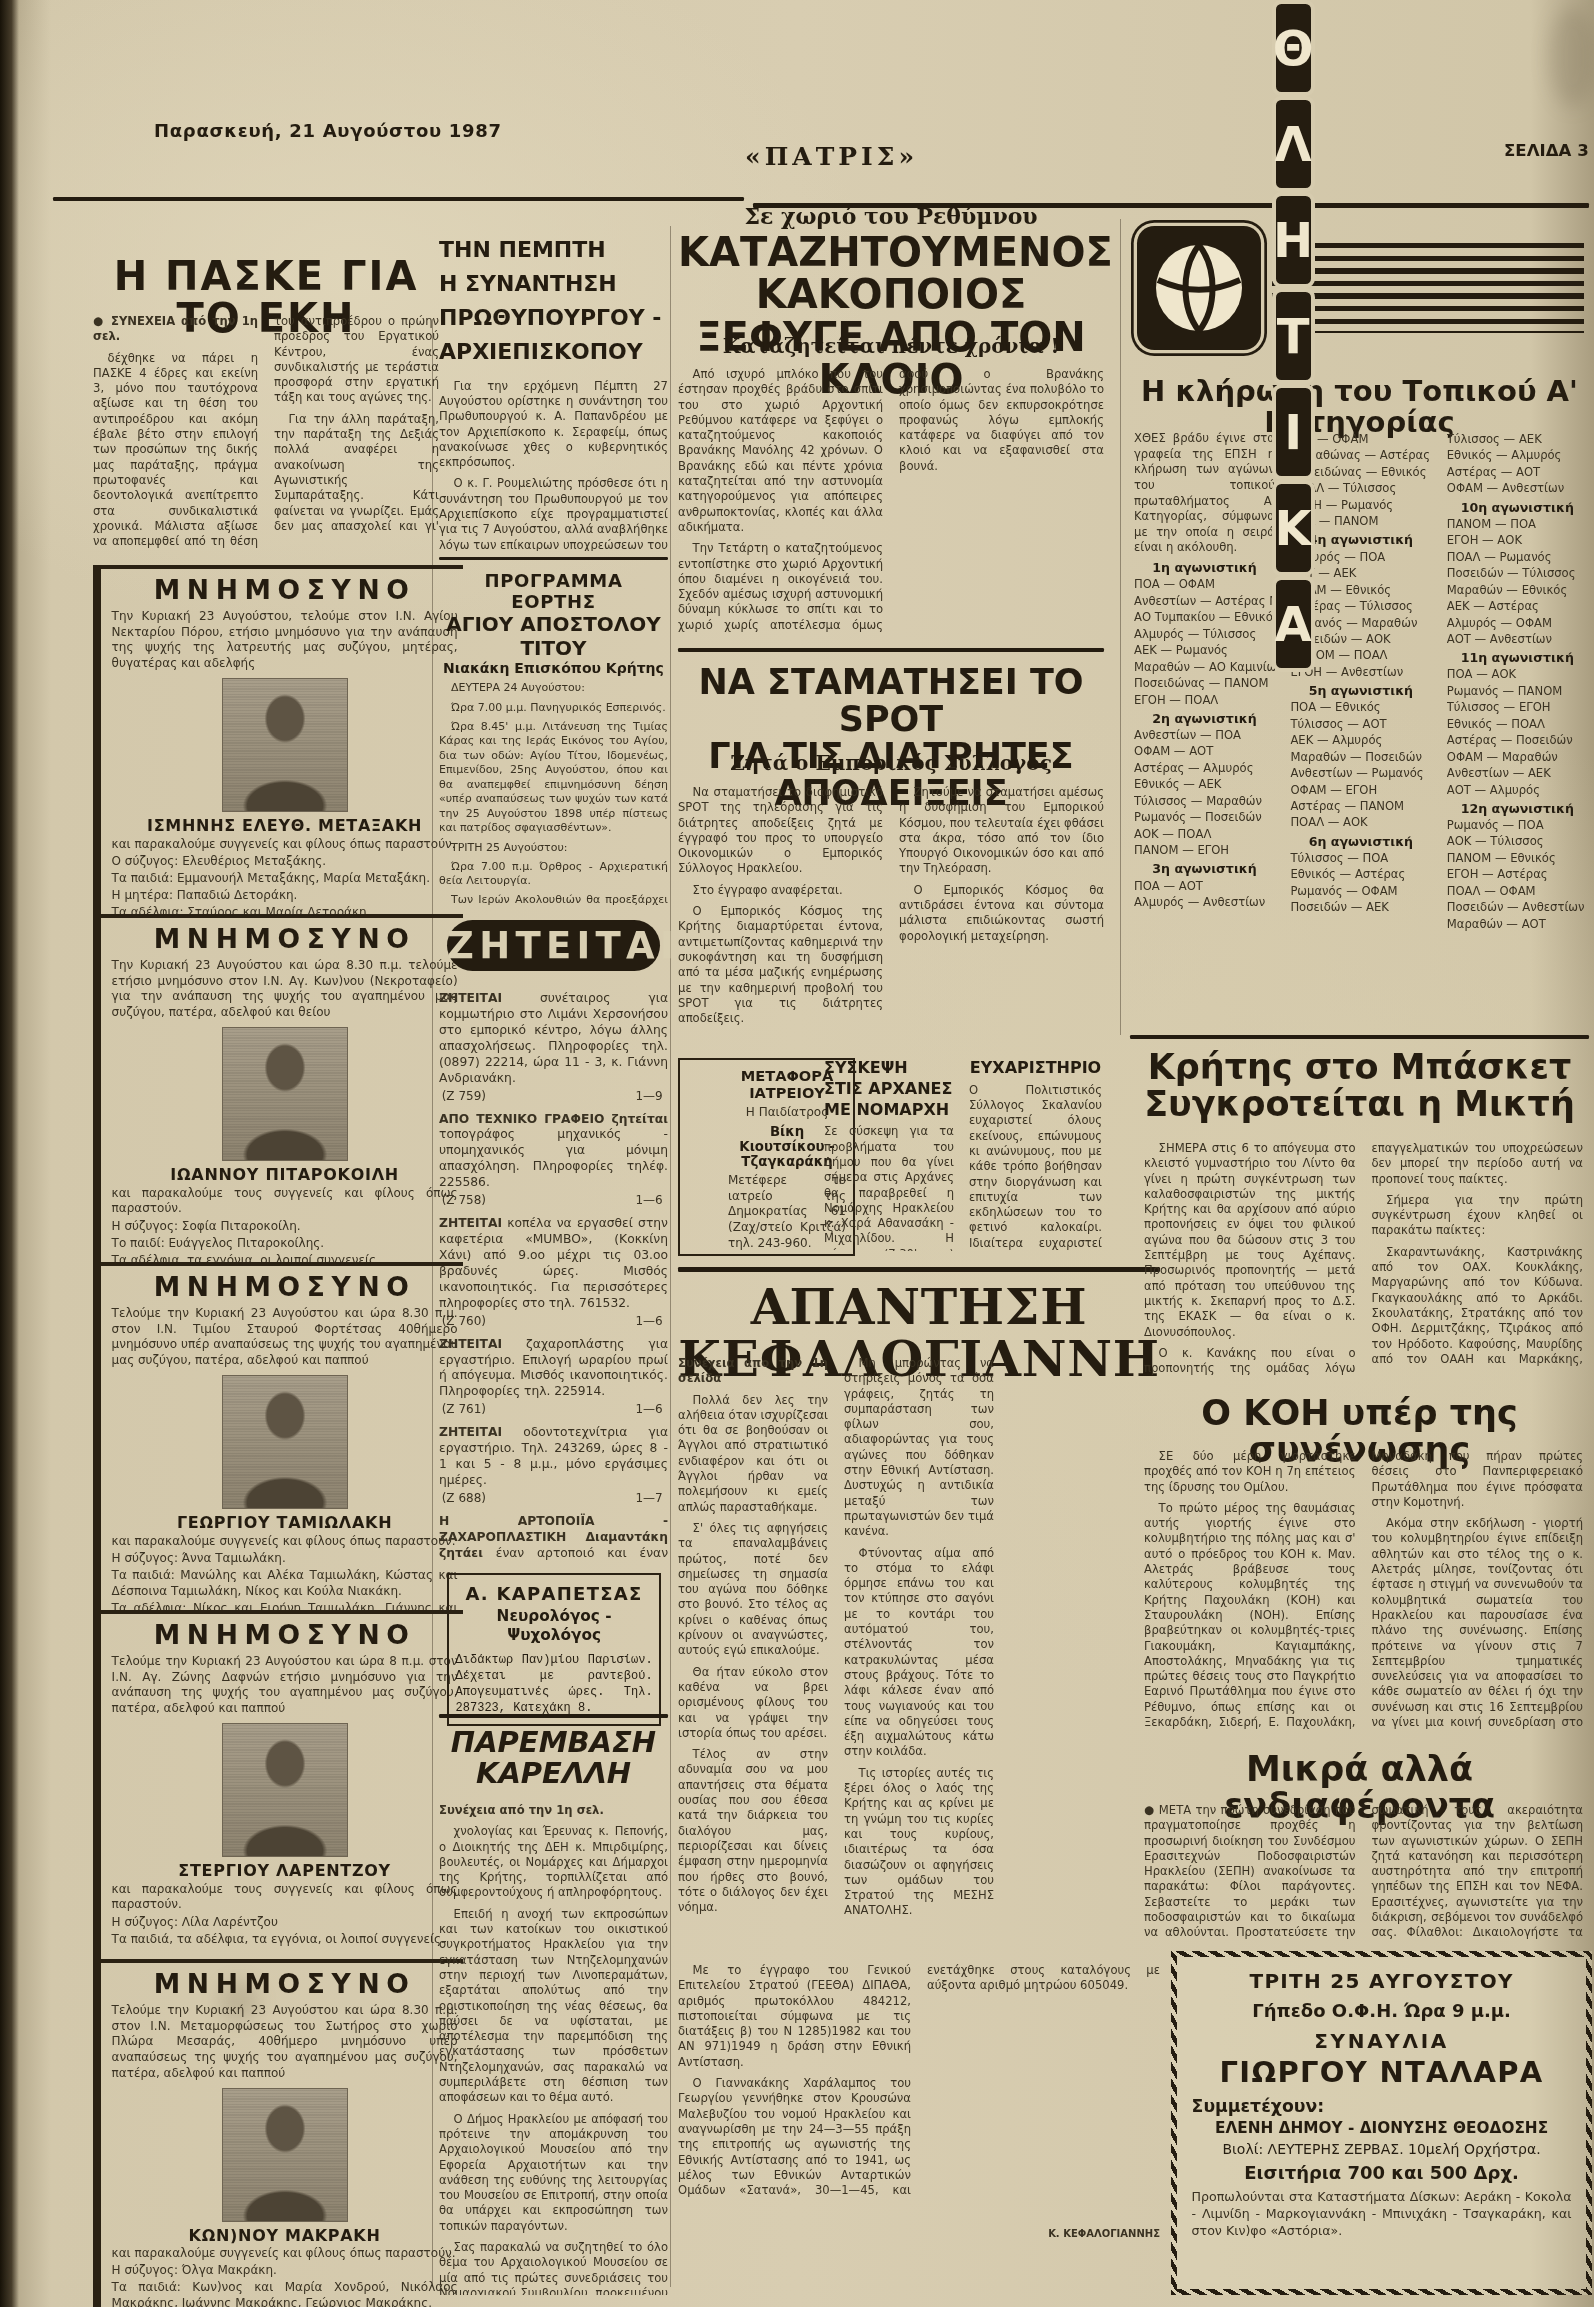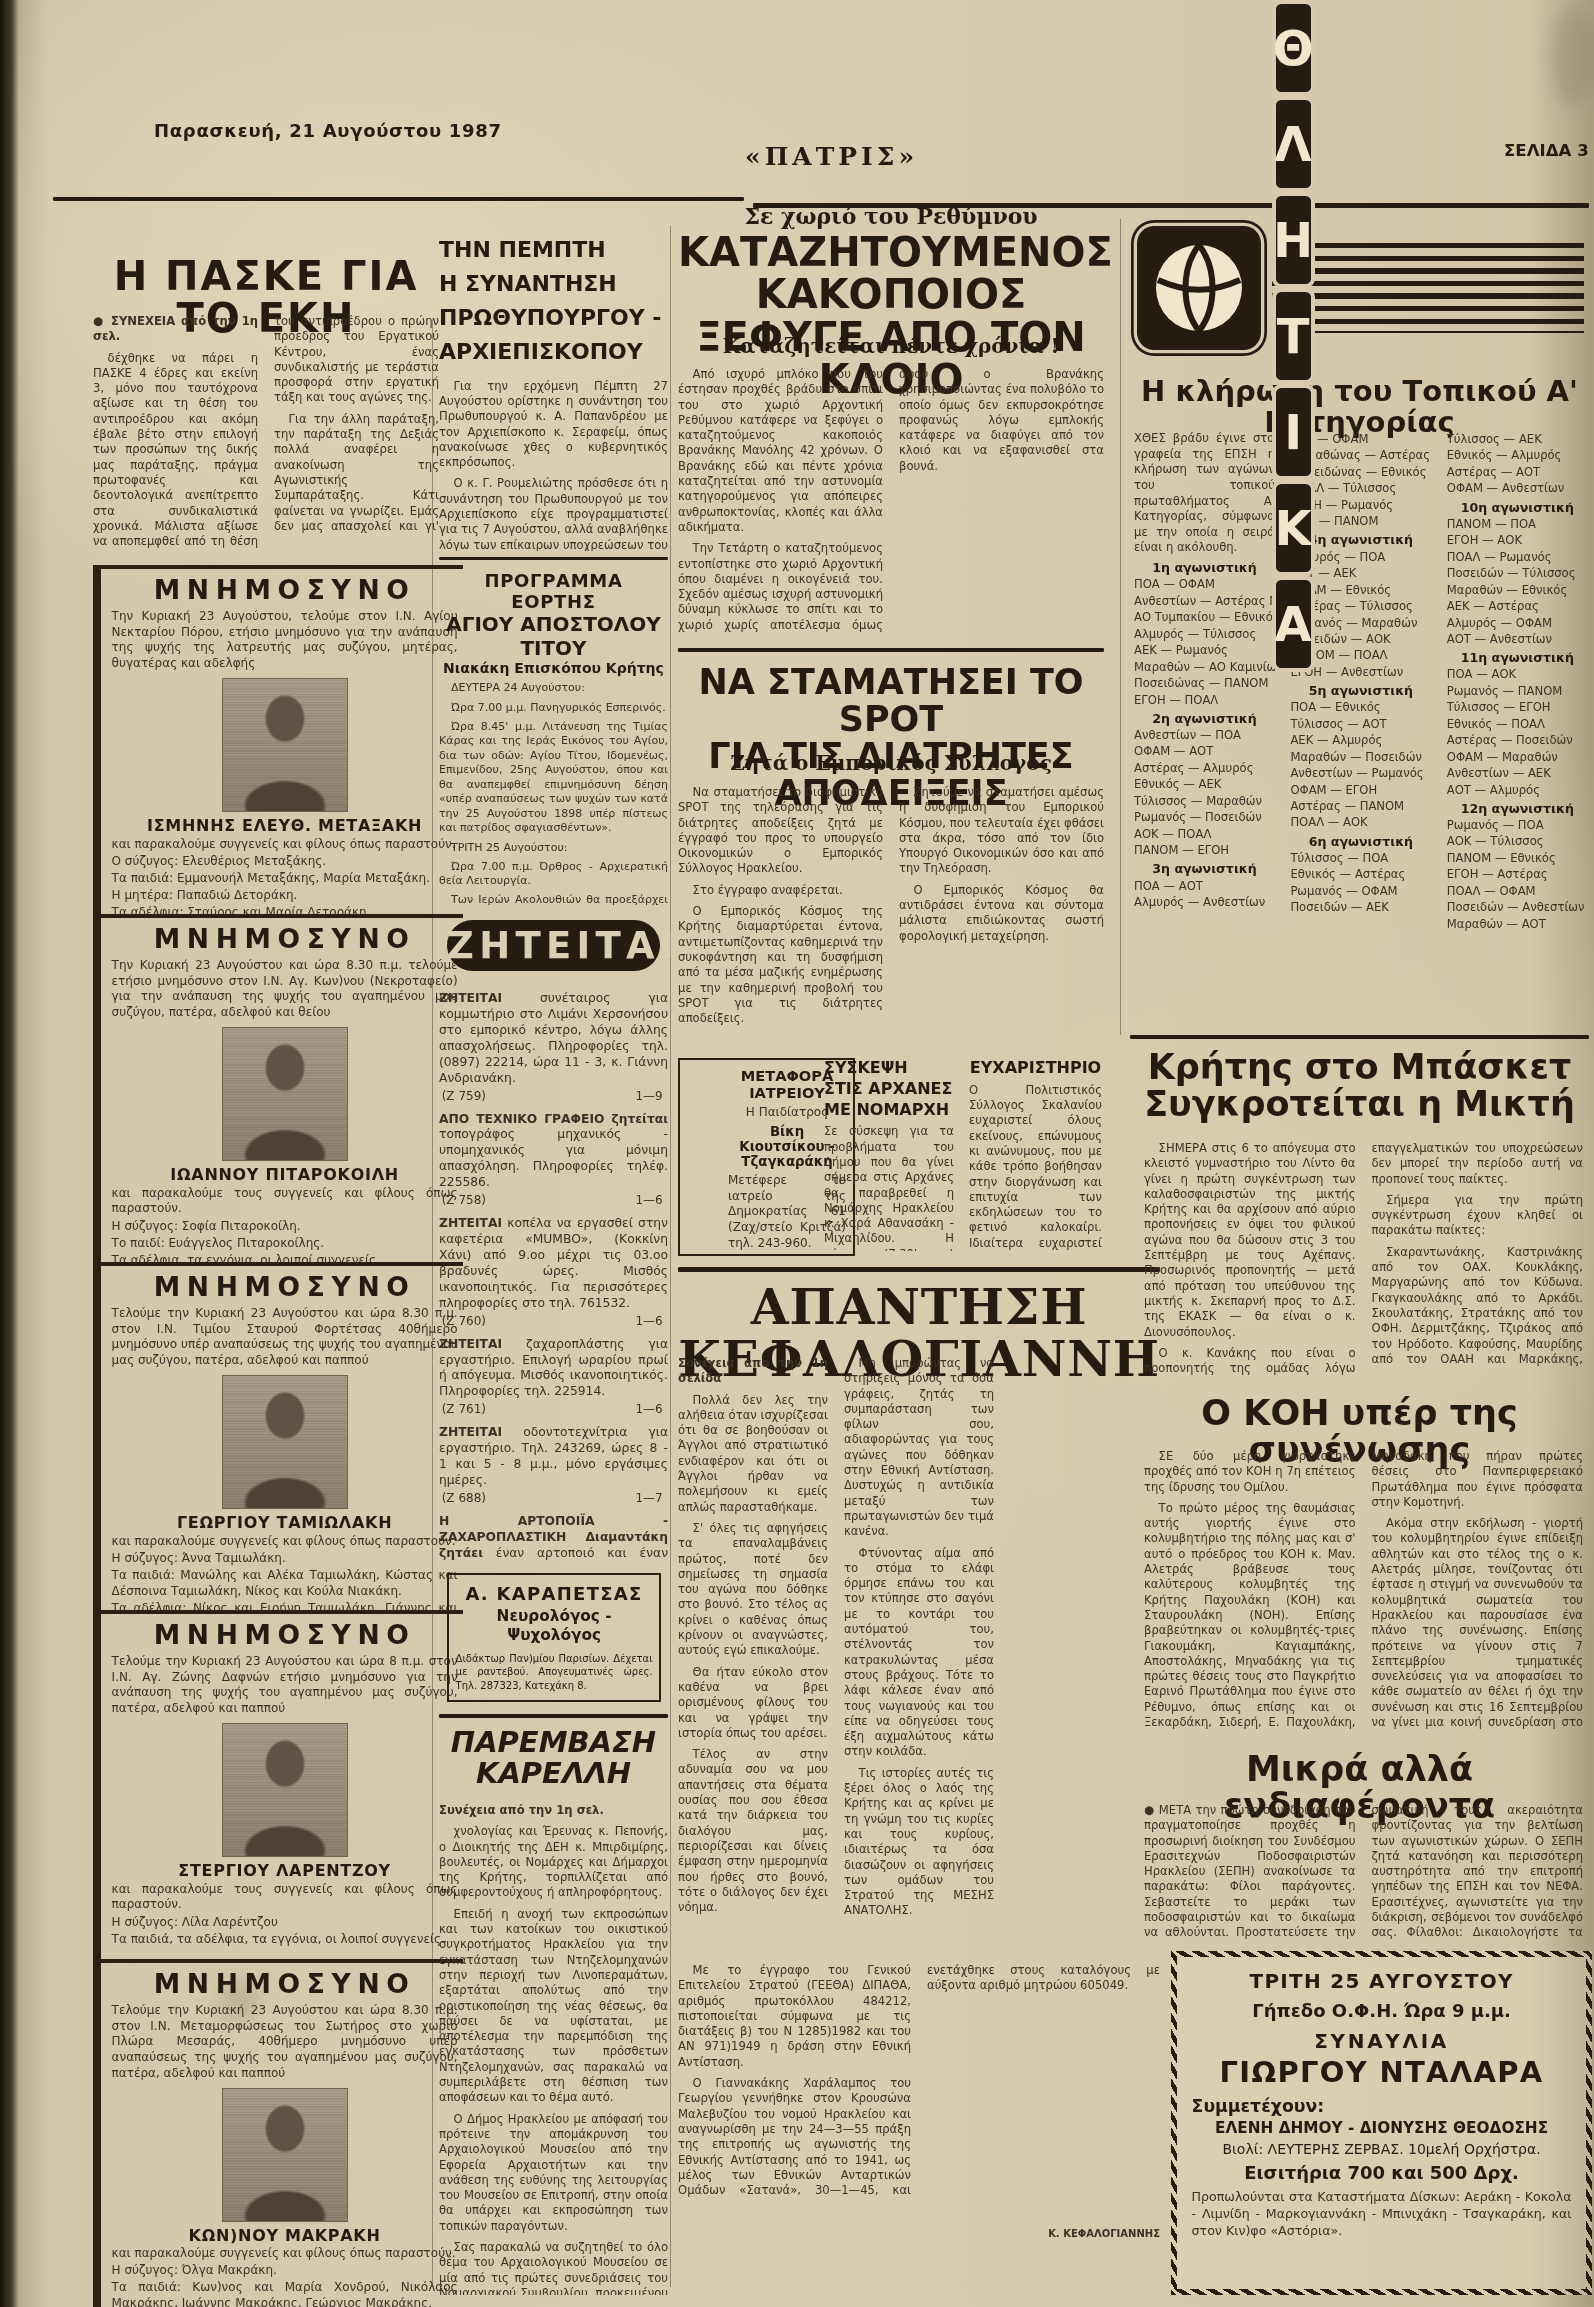--- a/index.html
+++ b/index.html
@@ -48,21 +48,21 @@
   .prgt1{font-weight:bold;text-align:center;font-size:18px;color:#241c10;letter-spacing:0.7px;}
   .prgt2{font-weight:bold;text-align:center;font-size:20px;color:#241c10;}
   .prgt3{font-weight:bold;text-align:center;font-size:14px;color:#241c10;margin-bottom:5.3px;}
   .zbanner{background:#241c10;color:#d9cfb2;border-radius:32px;text-align:center;
      font-size:37px;font-weight:bold;letter-spacing:5.3px;padding:4px 0;}
   .ad{font-size:12.3px;line-height:1.3;text-align:justify;color:#3a3222;margin:0;}
   .adrow{display:flex;justify-content:space-between;font-size:12px;color:#3a3222;margin:2px 5.3px 8.6px 2.7px;}
   .kbox{border:2px solid #2a2113;padding:8px 6.6px;text-align:center;color:#241c10;}
   .kb1{font-size:18px;font-weight:bold;letter-spacing:1.3px;}
   .kb2{font-size:15.3px;font-weight:bold;margin:2.7px 0 6.6px;line-height:1.25;}
-  .kb3{font-size:10px;line-height:1.35;text-align:justify;}
+  .kb3{font-size:12px;line-height:1.35;text-align:justify;font-family:Liberation Mono, monospace;}
   
   .athwrap{display:flex;align-items:center;gap:10.6px;height:100%;}
   .balltile{width:124px;height:124px;background:#241c10;border-radius:17.3px;flex:0 0 auto;
     display:flex;align-items:center;justify-content:center;box-shadow:0 0 0 3.3px #d6cbae,0 0 0 6px #241c10;}
   .athletters{position:relative;flex:1;height:124px;display:flex;justify-content:space-between;align-items:center;}
   .athletters::before{content:"";position:absolute;left:0;right:0;top:17.3px;bottom:17.3px;
     background:repeating-linear-gradient(to bottom,#241c10 0 5.3px,rgba(0,0,0,0) 5.3px 12.6px);}
   .athtile{position:relative;z-index:1;width:35px;height:88px;background:#241c10;border:4px solid #d6cbae;
     border-radius:9.3px;color:#efe6cc;font-size:48px;font-weight:bold;display:flex;align-items:center;justify-content:center;}
   

